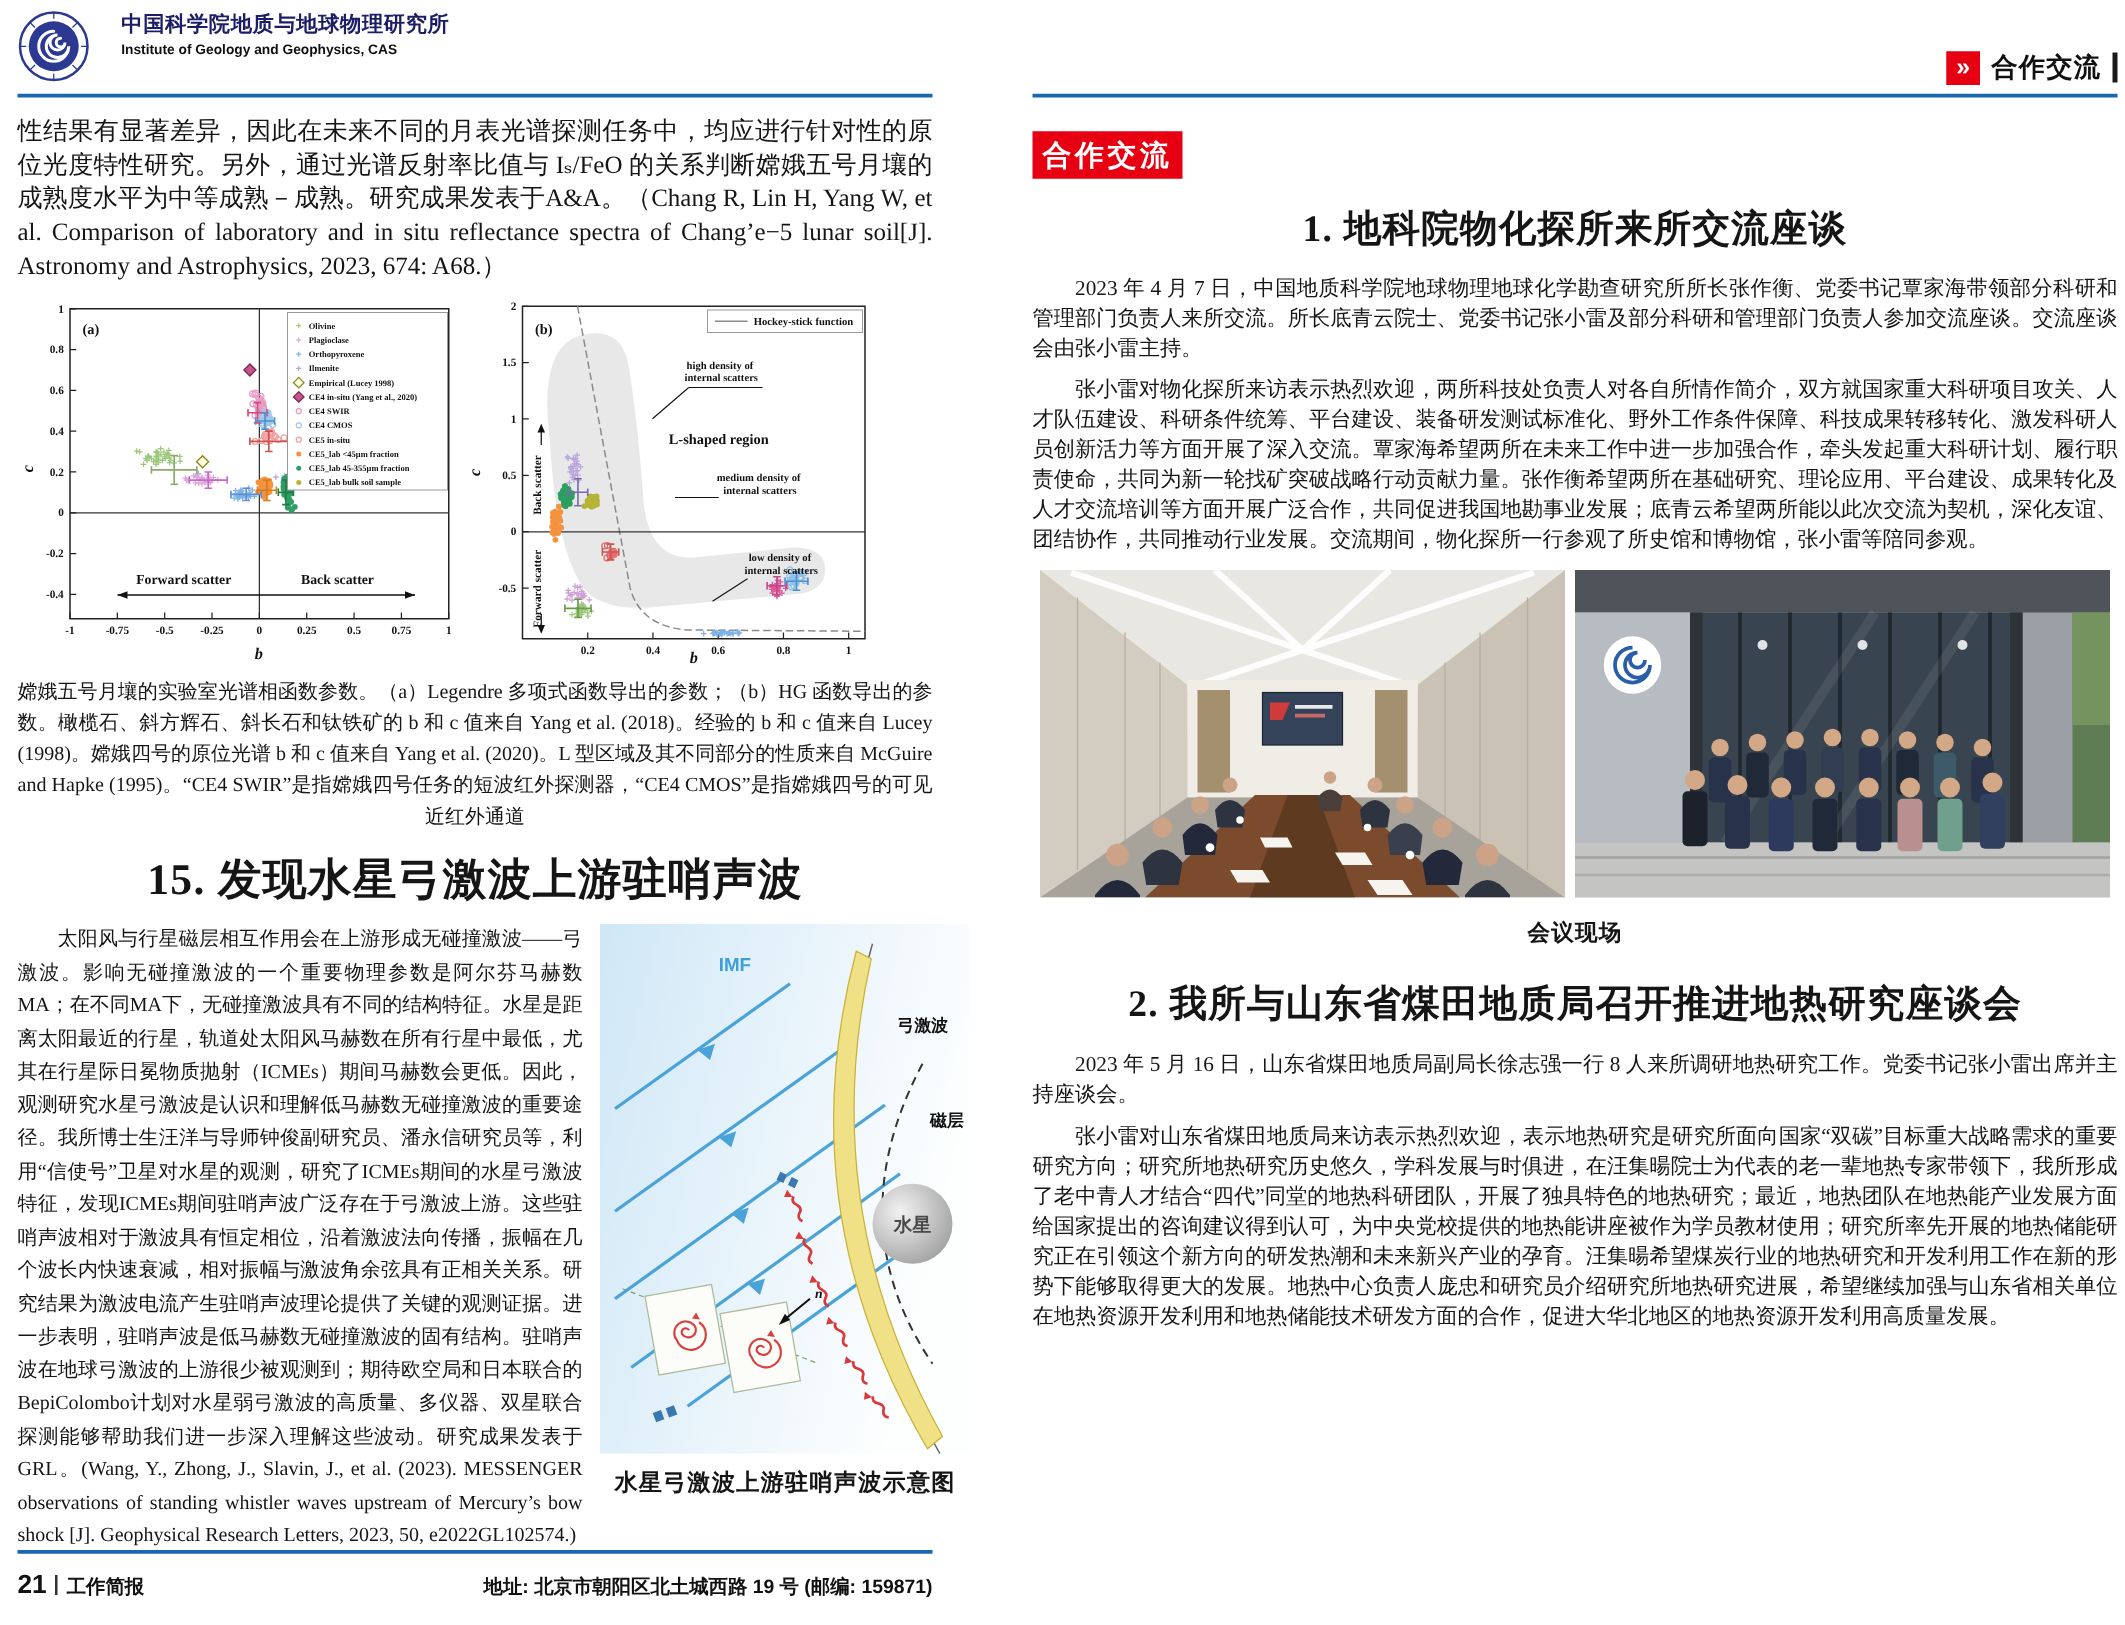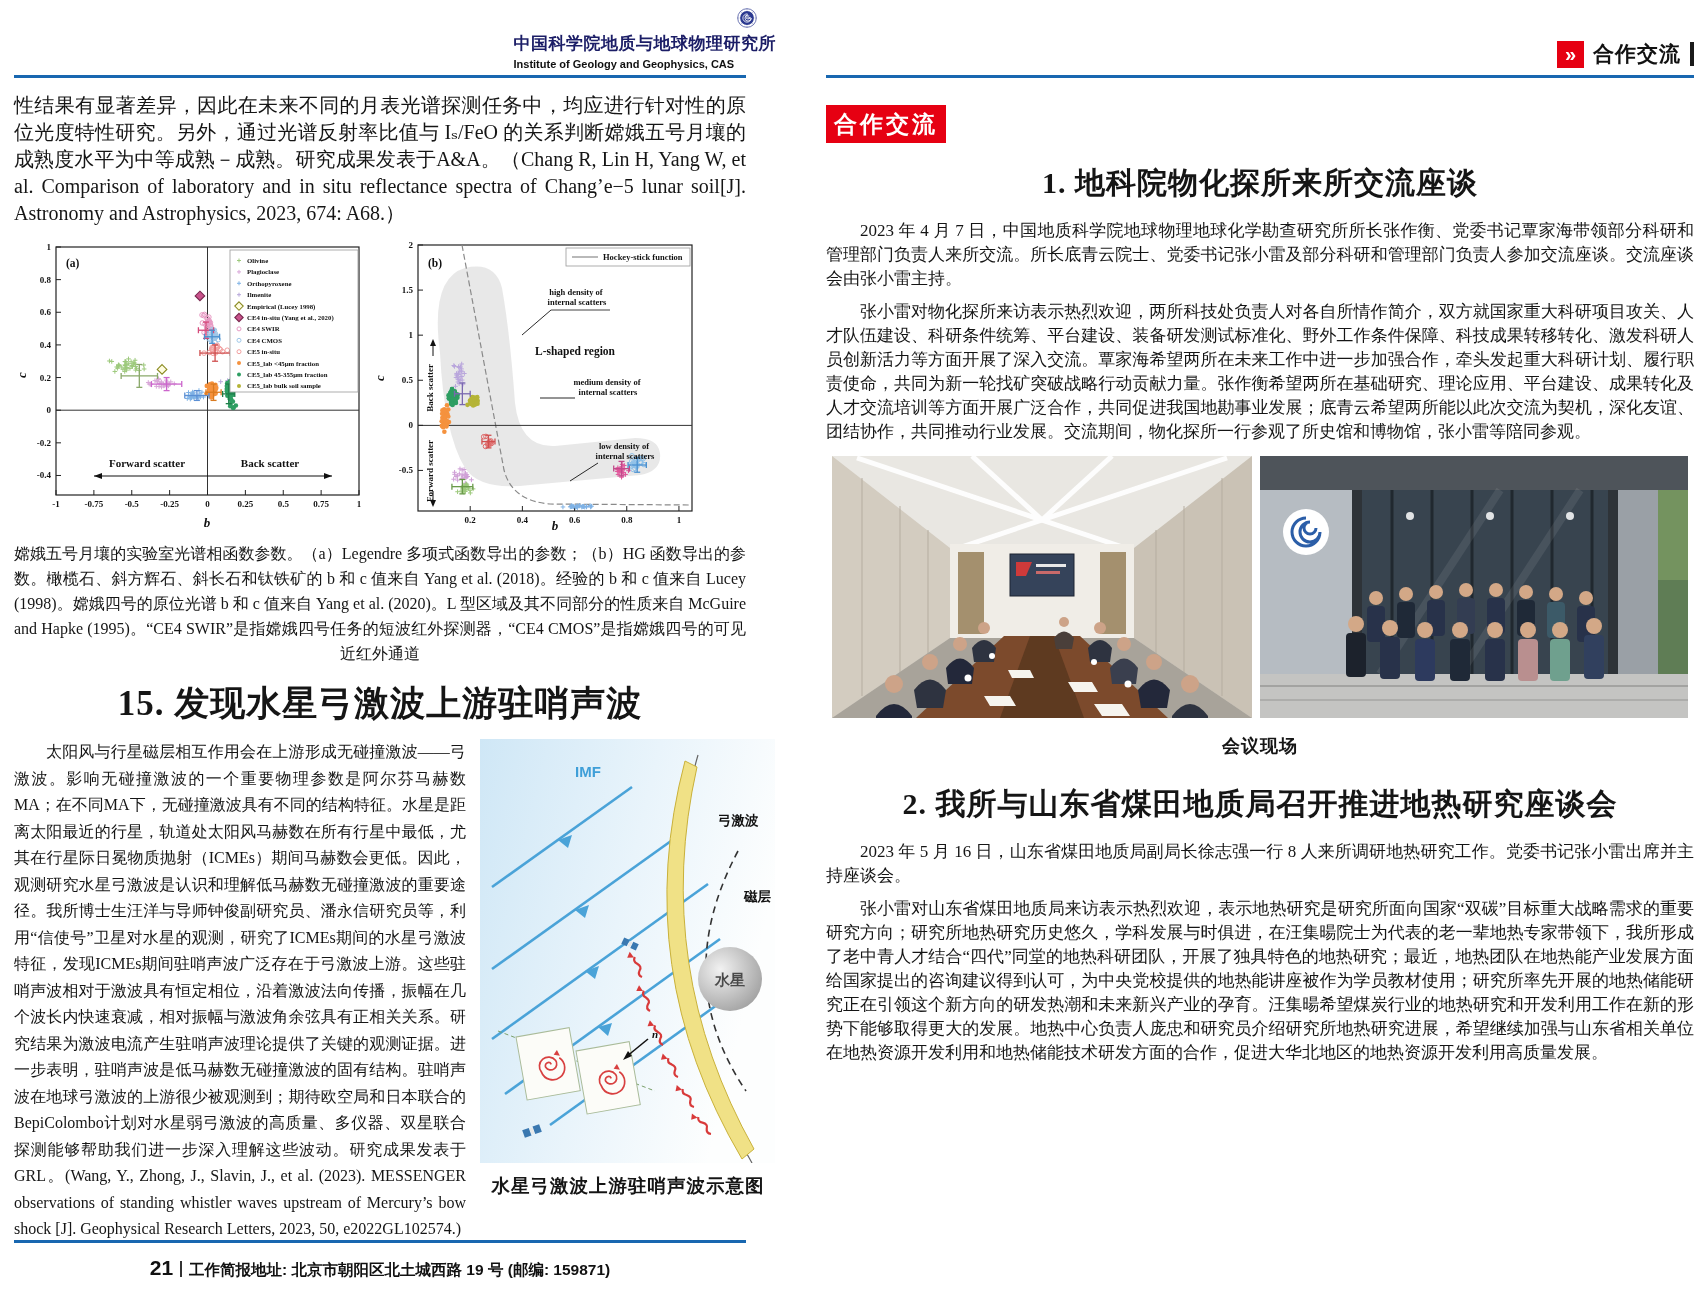--- a/index.html
+++ b/index.html
@@ -3,21 +3,21 @@
 <meta charset="utf-8">
 <style>
   html,body{margin:0;padding:0;background:#f5f5f5;}
   .sheet{position:relative;width:1700px;height:1300px;background:#fff;overflow:hidden;
          font-family:"Liberation Serif","DejaVu Serif",serif;color:#151515;}
   .page{position:absolute;top:0;}
   .page-l{left:14px;width:762px;}
   .page-r{left:826px;width:868px;}
   .rule{height:3px;background:#1867b0;}
   
-  .lp-header{display:flex;align-items:flex-end;gap:4px;margin-top:8px;height:62px;flex-direction:column;}
+  .lp-header{display:flex;align-items:flex-start;gap:25px;margin-top:8px;height:62px;}
   .org-cn{font-family:"Liberation Sans",sans-serif;font-weight:bold;font-size:17px;color:#1b1d66;letter-spacing:.5px;}
   .org-en{font-family:"Liberation Sans",sans-serif;font-weight:bold;font-size:11px;color:#101010;margin-top:3px;}
   .rule-l{width:732px;margin-top:5px;}
   .intro{width:732px;margin:14px 0 0;font-size:20px;line-height:27px;text-align:justify;}
   .figrow{display:flex;gap:4px;margin:6px 0 0 70px;}
   svg.pa{width:352px;height:300px;background:#fff;}
   svg.pb{width:330px;height:300px;background:#fff;}
   .tk{font:bold 9px "Liberation Serif",serif;fill:#111;}
   .axl{font:italic bold 13px "Liberation Serif",serif;fill:#111;}
   .lg{font:bold 6.8px "Liberation Serif",serif;fill:#111;}
@@ -51,21 +51,21 @@
   .photos{display:flex;gap:8px;margin:12px 0 0 6px;}
   svg.photo{width:420px;height:262px;display:block;}
   svg.photo2{width:428px;height:262px;display:block;}
   .photo-caps{display:flex;margin-top:16px;}
   .photo-caps span{flex:1;text-align:center;font-weight:bold;font-size:18px;letter-spacing:1px;}
   .s2-title{margin:24px auto 0;width:770px;text-align:center;font-size:30px;font-weight:bold;line-height:43px;letter-spacing:1px;}
   
   .foot{position:absolute;top:1240px;}
   .foot-l{left:14px;width:732px;}
   .foot-r{left:826px;width:868px;}
-  .foot-row{display:flex;justify-content:center;align-items:baseline;margin-top:13px;
+  .foot-row{display:flex;justify-content:space-between;align-items:baseline;margin-top:13px;
             font-family:"Liberation Sans",sans-serif;font-weight:bold;font-size:15.5px;color:#111;}
   .foot-group{display:flex;align-items:baseline;gap:7px;}
   .pn{font-size:21px;}
   .fsep{display:inline-block;width:2px;height:16px;background:#333;transform:translateY(2px);}
 </style>
 </head>
 <body>
 
 <div class="sheet">
 

